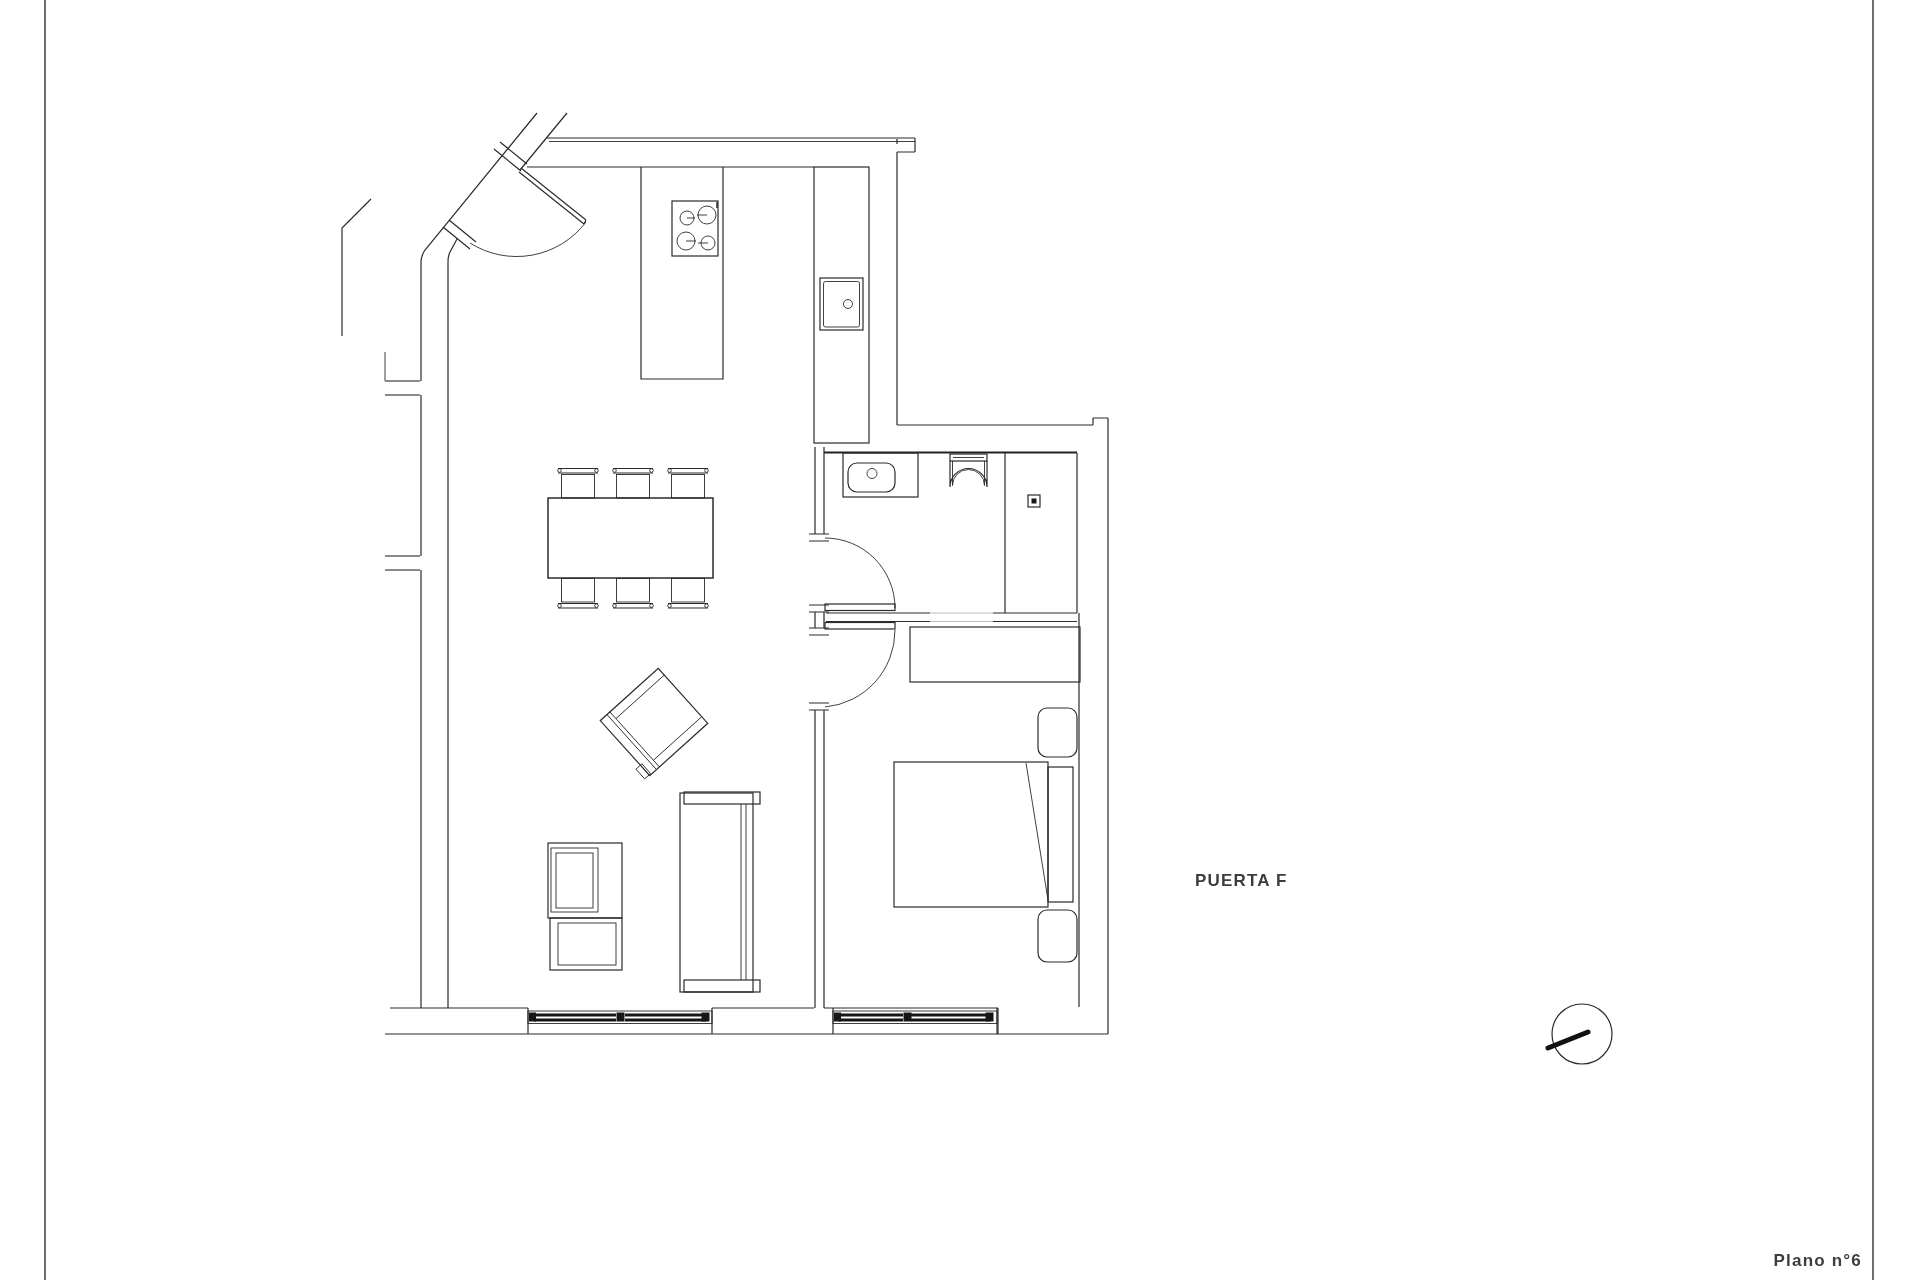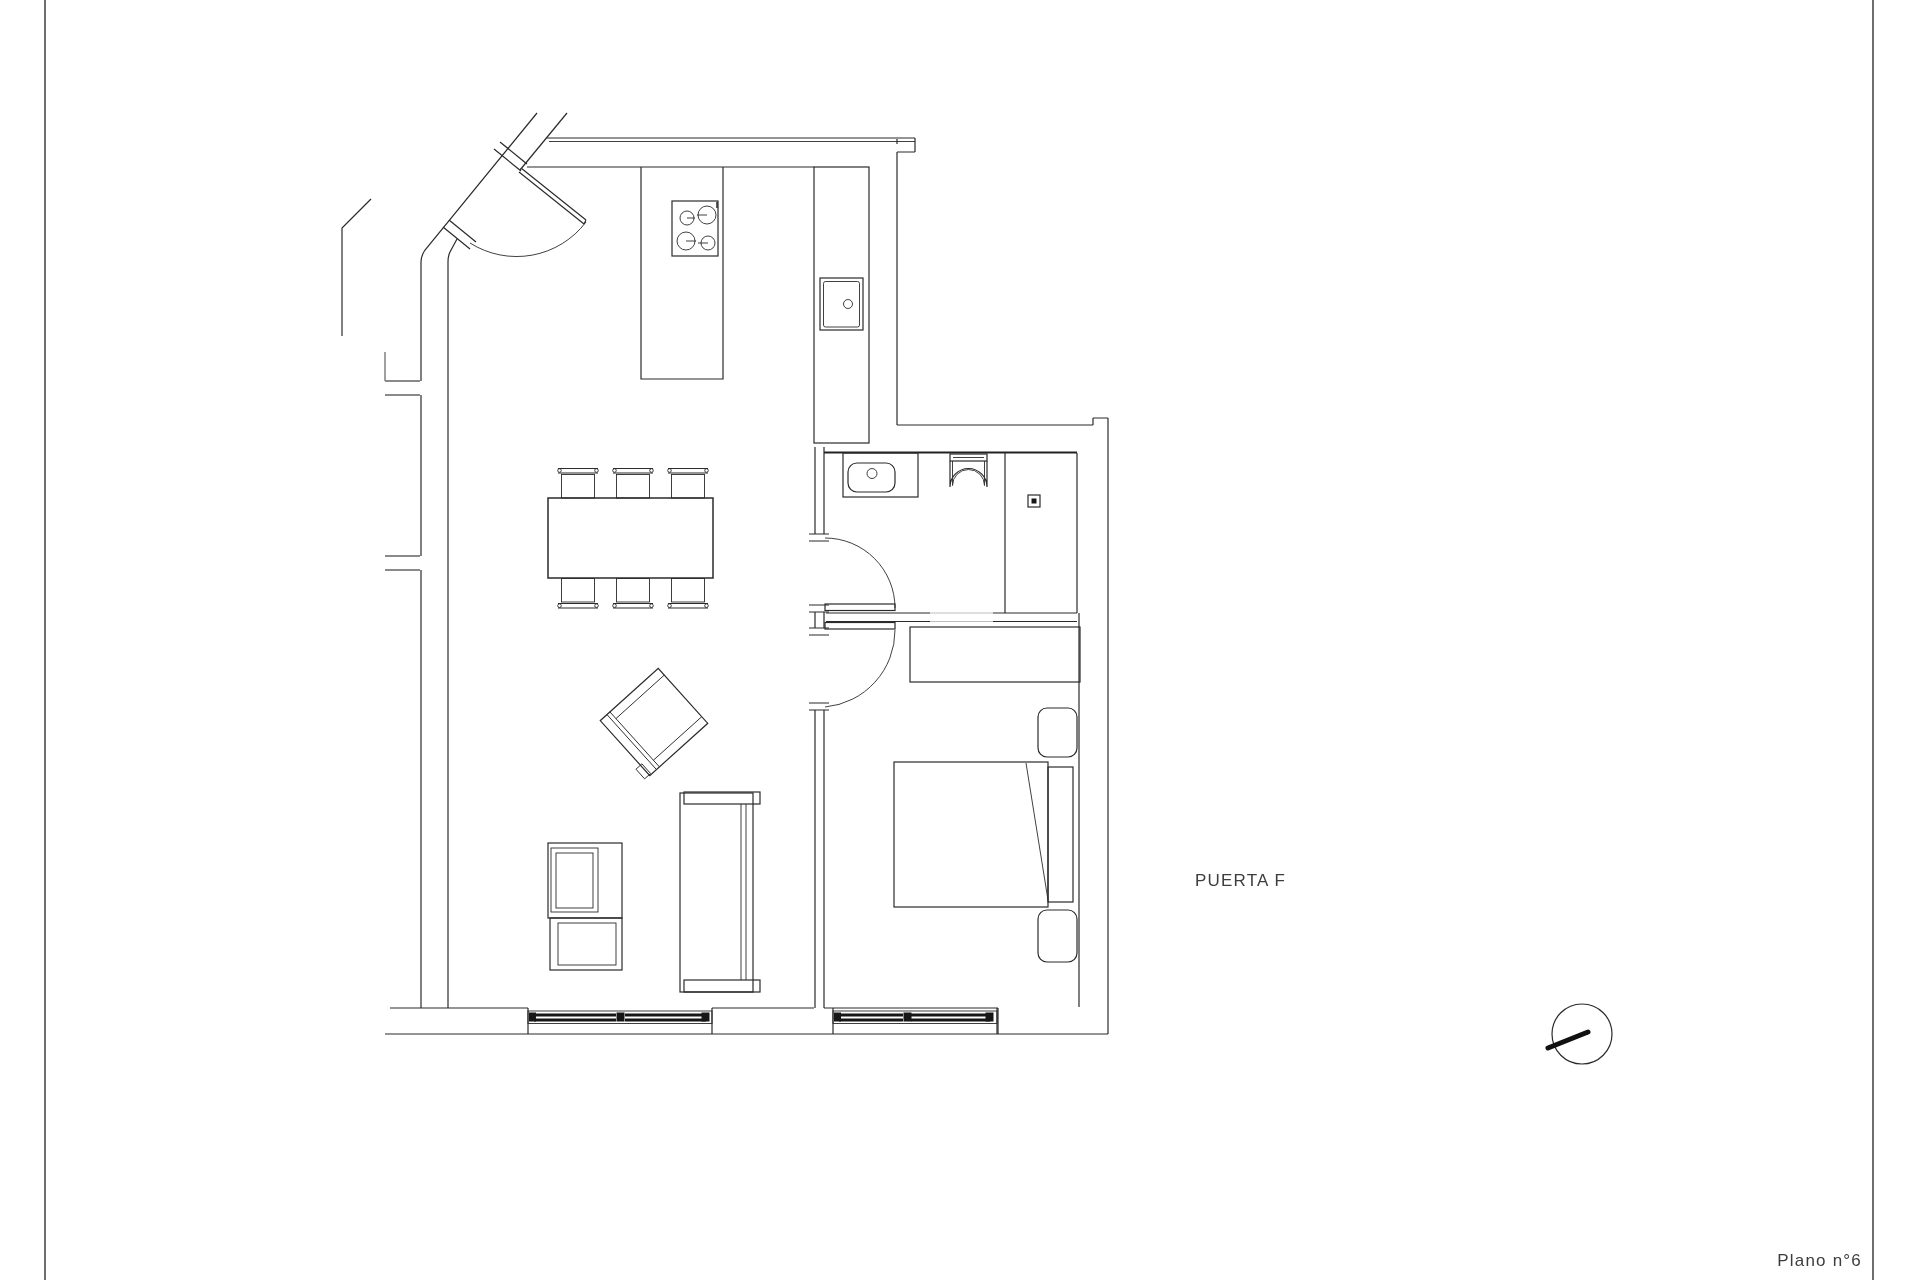--- a/index.html
+++ b/index.html
@@ -1,16 +1,16 @@
 <!DOCTYPE html>
 <html><head>
 <meta charset="utf-8">
 <style>
   html,body{margin:0;padding:0;background:#ffffff;}
-  .page{position:relative;width:1920px;height:1280px;background:#ffffff;overflow:hidden;}
+  .page{position:relative;width:1920px;height:1280px;background:#ffffff;overflow:hidden;font-weight:bold;}
   svg{display:block;}
   .ln{fill:none;stroke:#2b2b2b;stroke-width:1.2;stroke-linecap:butt;stroke-linejoin:miter;}
   .ln-thin{fill:none;stroke:#2b2b2b;stroke-width:0.9;}
   .ln-thick{fill:none;stroke:#222222;stroke-width:1.8;}
   .ln-med{fill:none;stroke:#2b2b2b;stroke-width:1.5;}
   .ln-gray{fill:none;stroke:#8a8a8a;stroke-width:2.2;}
   .ln-faint{fill:none;stroke:#bdbdbd;stroke-width:1;}
   .glz{fill:none;stroke:#161616;stroke-width:3.2;}
   .blk{fill:#161616;stroke:none;}
   .frame{stroke:#4a4a4a;stroke-width:1.6;}

